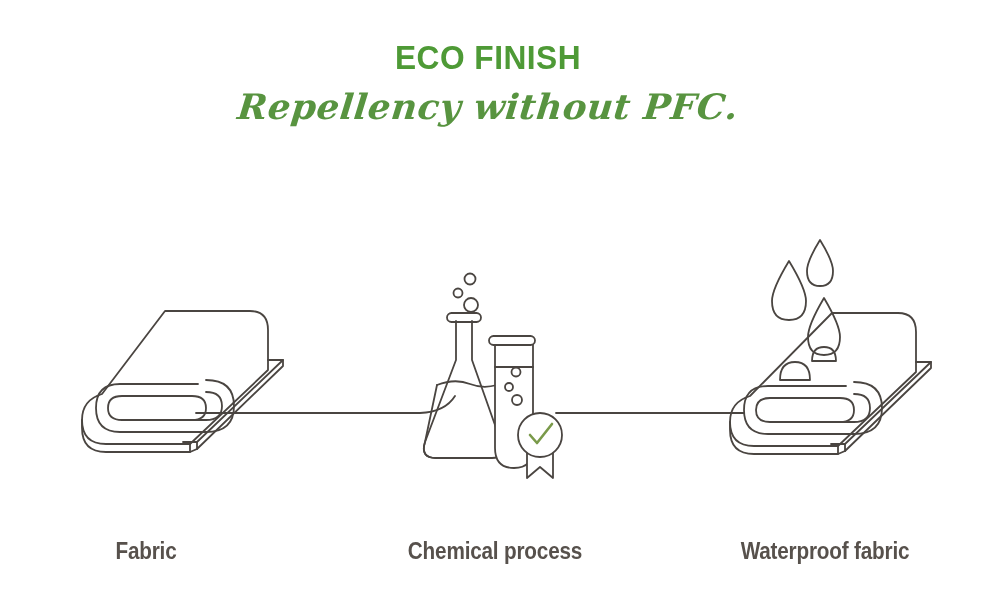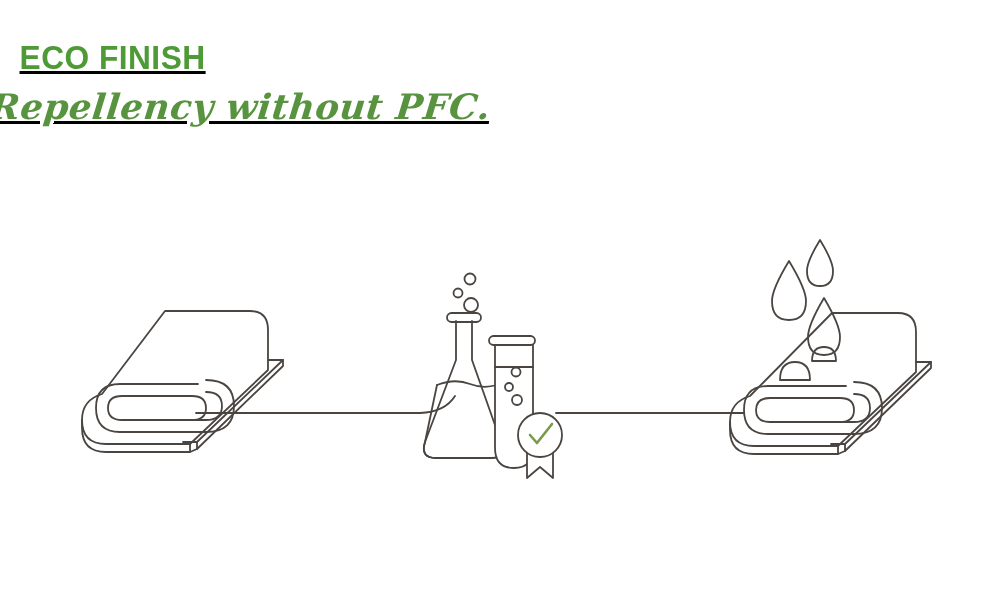--- a/index.html
+++ b/index.html
@@ -20,21 +20,21 @@
     height: 615px;
     background: #ffffff;
   }
 
   
   .heading {
     position: absolute;
     top: 38px;
     left: 0;
     width: 976px;
-    text-decoration: underline;
+    text-align: center;
   }
   .title {
     font-family: "Liberation Sans", sans-serif;
     font-weight: bold;
     font-size: 33px;
     letter-spacing: 0.5px;
     color: #4e9a36;
     line-height: 40px;
     margin: 0;
     transform: scaleX(0.96);
@@ -161,14 +161,19 @@
         <path d="M 854 382 Q 882 382 882 408 Q 882 434 854 434
                  L 768 434 Q 744 434 744 410 Q 744 386 768 386 L 846 386"></path>
 
         <path d="M 780 380 Q 780 362 795 362 Q 810 362 810 380 Z"></path>
         <path d="M 812 361 Q 812 347 824 347 Q 836 347 836 361 Z"></path>
       </g>
 
     </g>
   </svg>
 
+  <div class="captions">
+    <div class="caption cap-fabric">Fabric</div>
+    <div class="caption cap-chemical">Chemical process</div>
+    <div class="caption cap-waterproof">Waterproof fabric</div>
+  </div>
 
 </div>
 
 </body></html>

